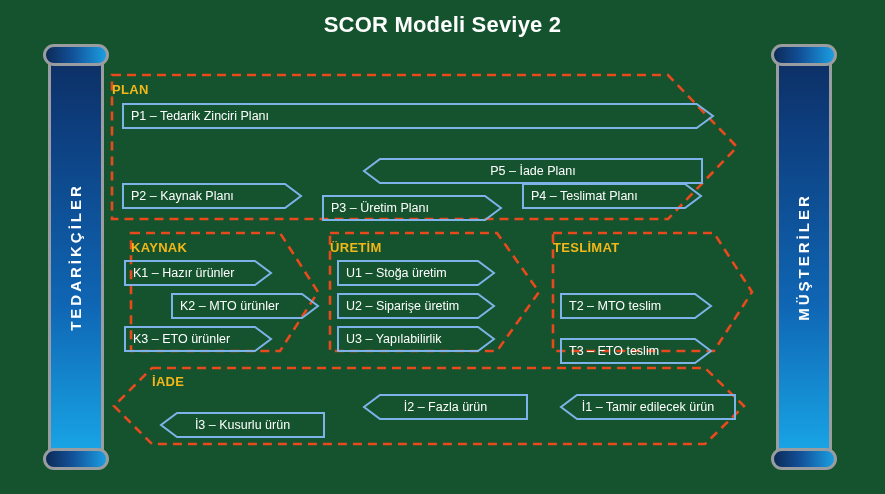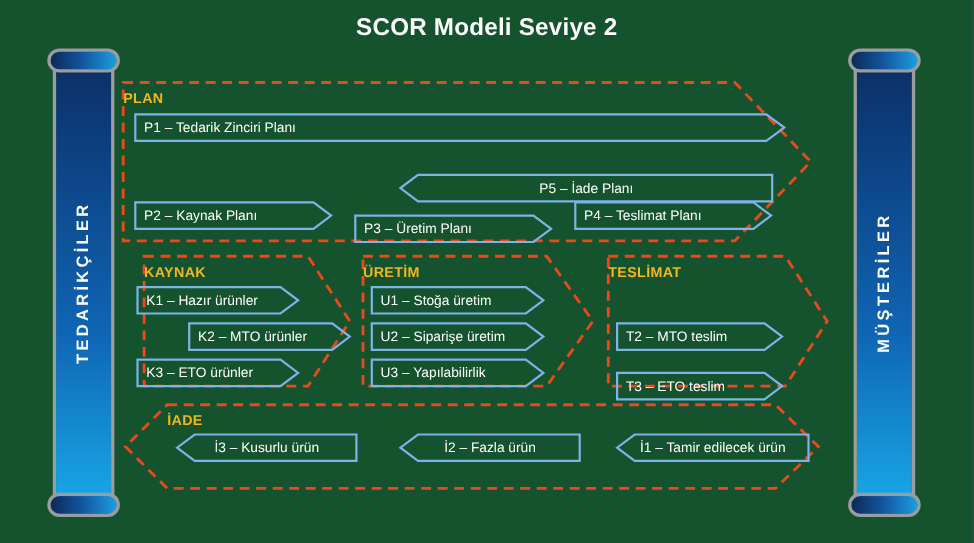--- a/index.html
+++ b/index.html
@@ -257,21 +257,21 @@
 
   <div class="chip right" id="chip-t3" style="left:560px; top:326px; width:152px;margin-top:12px;">
     <svg viewBox="0 0 152 26" preserveAspectRatio="none">
       <path d="M1,1 L135,1 L151,13 L135,25 L1,25 Z" fill="none" stroke="#7db3e8" stroke-width="2" vector-effect="non-scaling-stroke"></path>
     </svg>
     <span class="chip-label">T3 – ETO teslim</span>
   </div>
 
   <div class="section-header" style="left:152px; top:374px; width:553px;">İADE</div>
 
-  <div class="chip left center" id="chip-i3" style="left:160px; top:394px; width:165px;">
+  <div class="chip left center" id="chip-i3" style="left:160px; top:412px; width:165px;">
     <svg viewBox="0 0 165 26" preserveAspectRatio="none">
       <path d="M17,1 L164,1 L164,25 L17,25 L1,13 Z" fill="none" stroke="#7db3e8" stroke-width="2" vector-effect="non-scaling-stroke"></path>
     </svg>
     <span class="chip-label">İ3 – Kusurlu ürün</span>
   </div>
 
   <div class="chip left center" id="chip-i2" style="left:363px; top:394px; width:165px;">
     <svg viewBox="0 0 165 26" preserveAspectRatio="none">
       <path d="M17,1 L164,1 L164,25 L17,25 L1,13 Z" fill="none" stroke="#7db3e8" stroke-width="2" vector-effect="non-scaling-stroke"></path>
     </svg>

